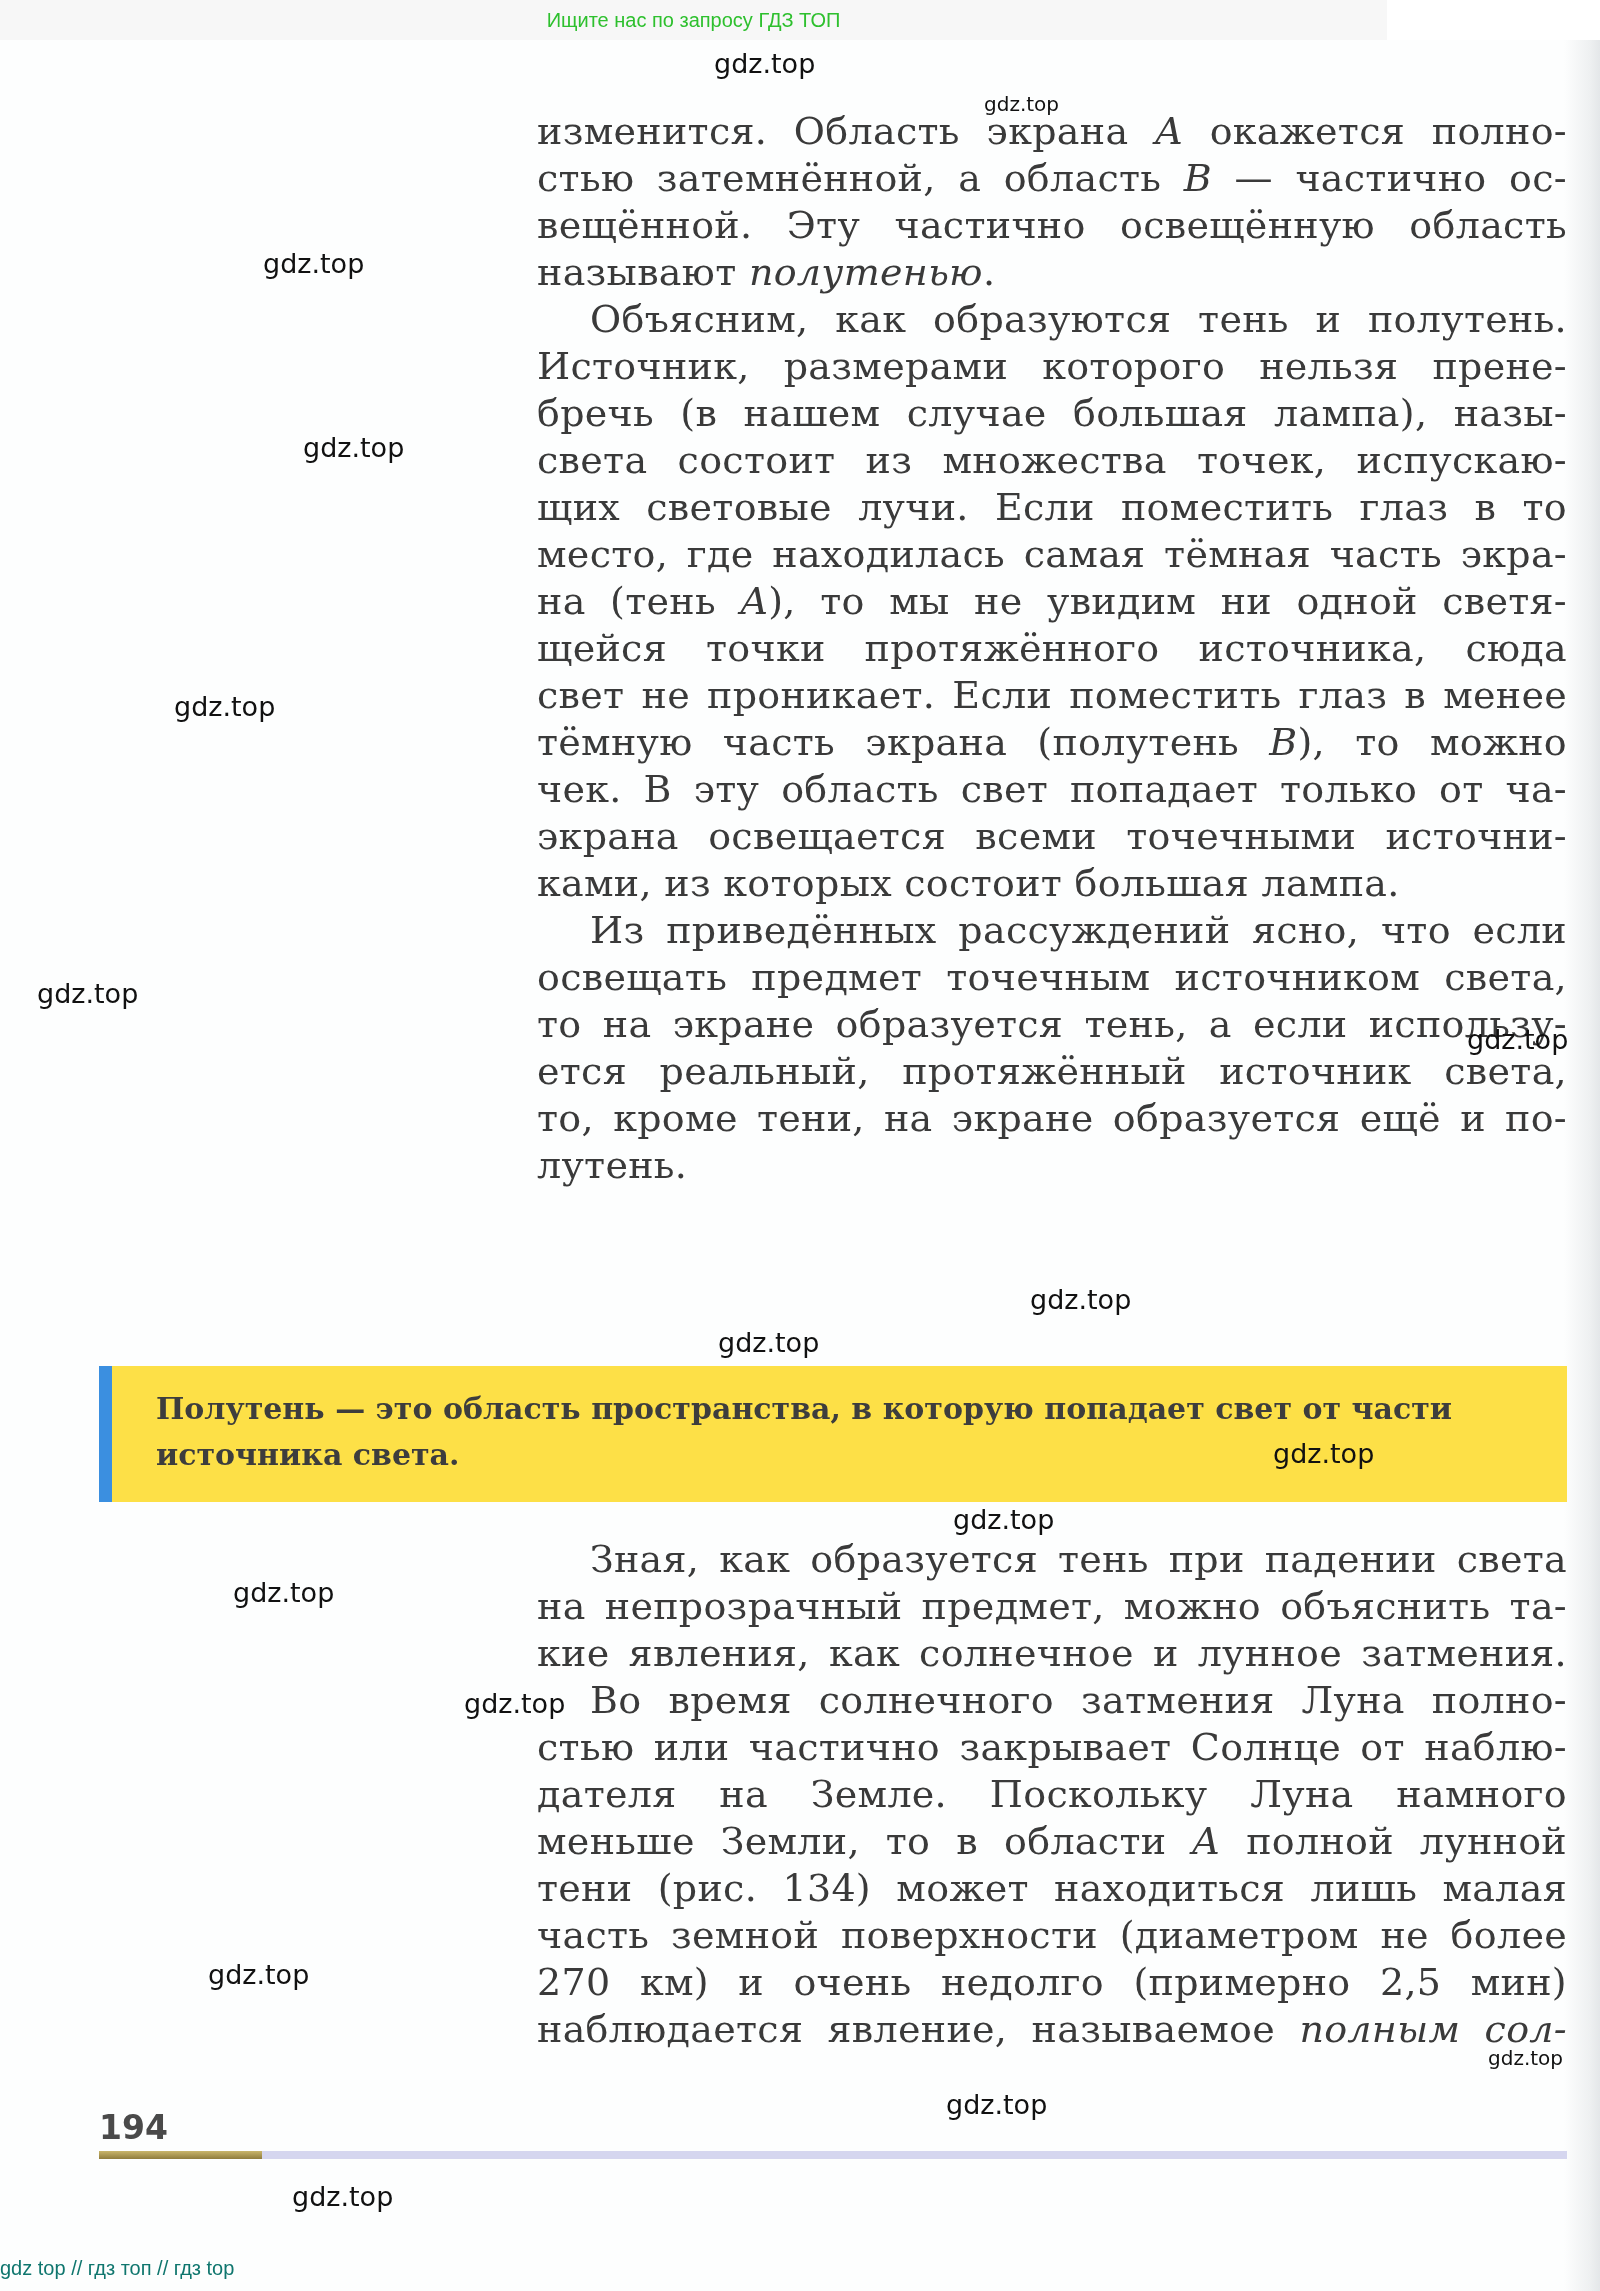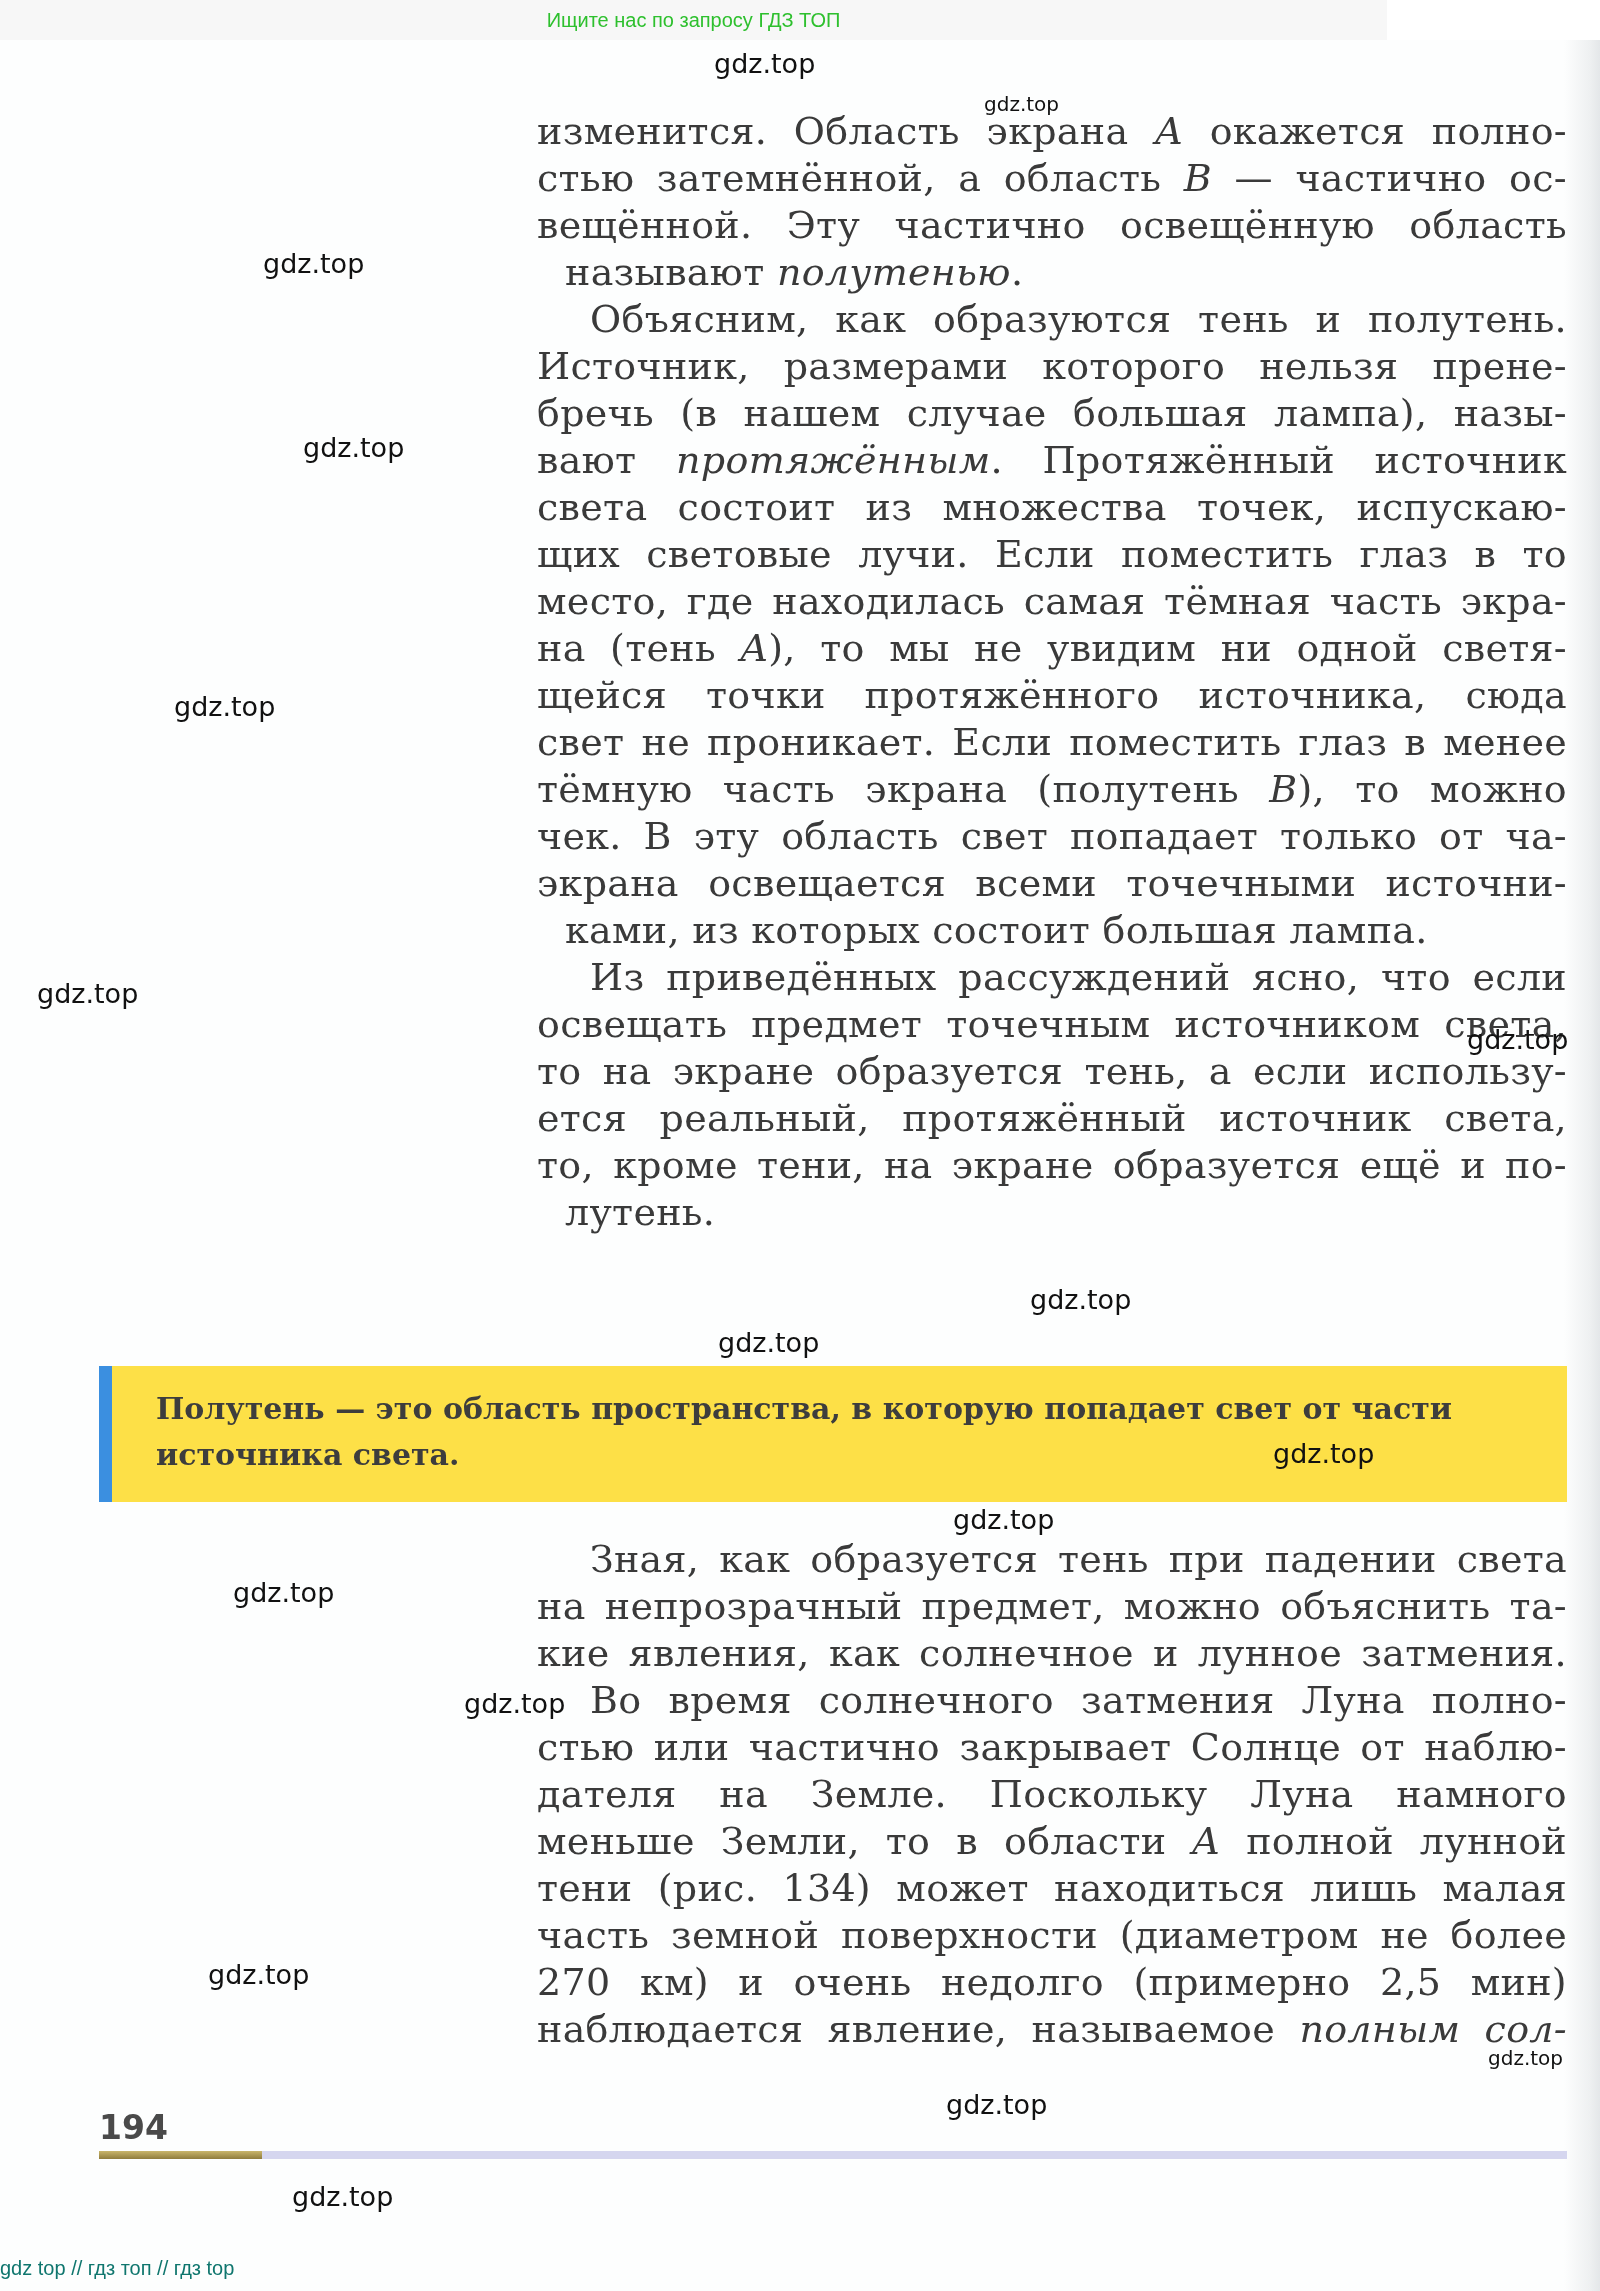--- a/index.html
+++ b/index.html
@@ -30,21 +30,21 @@
     color: #3a3a3a;
     font-family: "DejaVu Serif", serif;
     font-size: 38px;
   }
   .line {
     height: 47px; line-height: 47px;
     white-space: nowrap;
     text-align: justify; text-align-last: justify;
     letter-spacing: 0.3px;
   }
-  .line.last { text-align-last: left; margin-left: 28px; }
+  .line.last { text-align-last: left; }
   .line.indent { padding-left: 53px; }
   .it { font-style: italic; }
   .def-box {
     position: absolute; left: 99px; top: 1366px; width: 1468px; height: 136px;
     background: #fde047;
   }
   .def-bar {
     position: absolute; left: 0; top: 0; width: 13px; height: 100%;
     background: #3b8fe0;
   }
@@ -88,21 +88,20 @@
 <div class="page-edge"></div>
 
 <div class="column" id="block1" style="top: 108px;">
     <div class="line">изменится. Область экрана <span class="it">A</span> окажется полно-</div>
     <div class="line">стью затемнённой, а область <span class="it">B</span> — частично ос-</div>
     <div class="line">вещённой. Эту частично освещённую область</div>
     <div class="line last">называют <span class="it">полутенью</span>.</div>
     <div class="line indent">Объясним, как образуются тень и полутень.</div>
     <div class="line">Источник, размерами которого нельзя прене-</div>
     <div class="line">бречь (в нашем случае большая лампа), назы-</div>
-    <div class="line">вают <span class="it">протяжённым</span>. Протяжённый источник</div>
     <div class="line">света состоит из множества точек, испускаю-</div>
     <div class="line">щих световые лучи. Если поместить глаз в то</div>
     <div class="line">место, где находилась самая тёмная часть экра-</div>
     <div class="line">на (тень <span class="it">A</span>), то мы не увидим ни одной светя-</div>
     <div class="line">щейся точки протяжённого источника, сюда</div>
     <div class="line">свет не проникает. Если поместить глаз в менее</div>
     <div class="line">тёмную часть экрана (полутень <span class="it">B</span>), то можно</div>
     <div class="line">чек. В эту область свет попадает только от ча-</div>
     <div class="line">экрана освещается всеми точечными источни-</div>
     <div class="line last">ками, из которых состоит большая лампа.</div>

